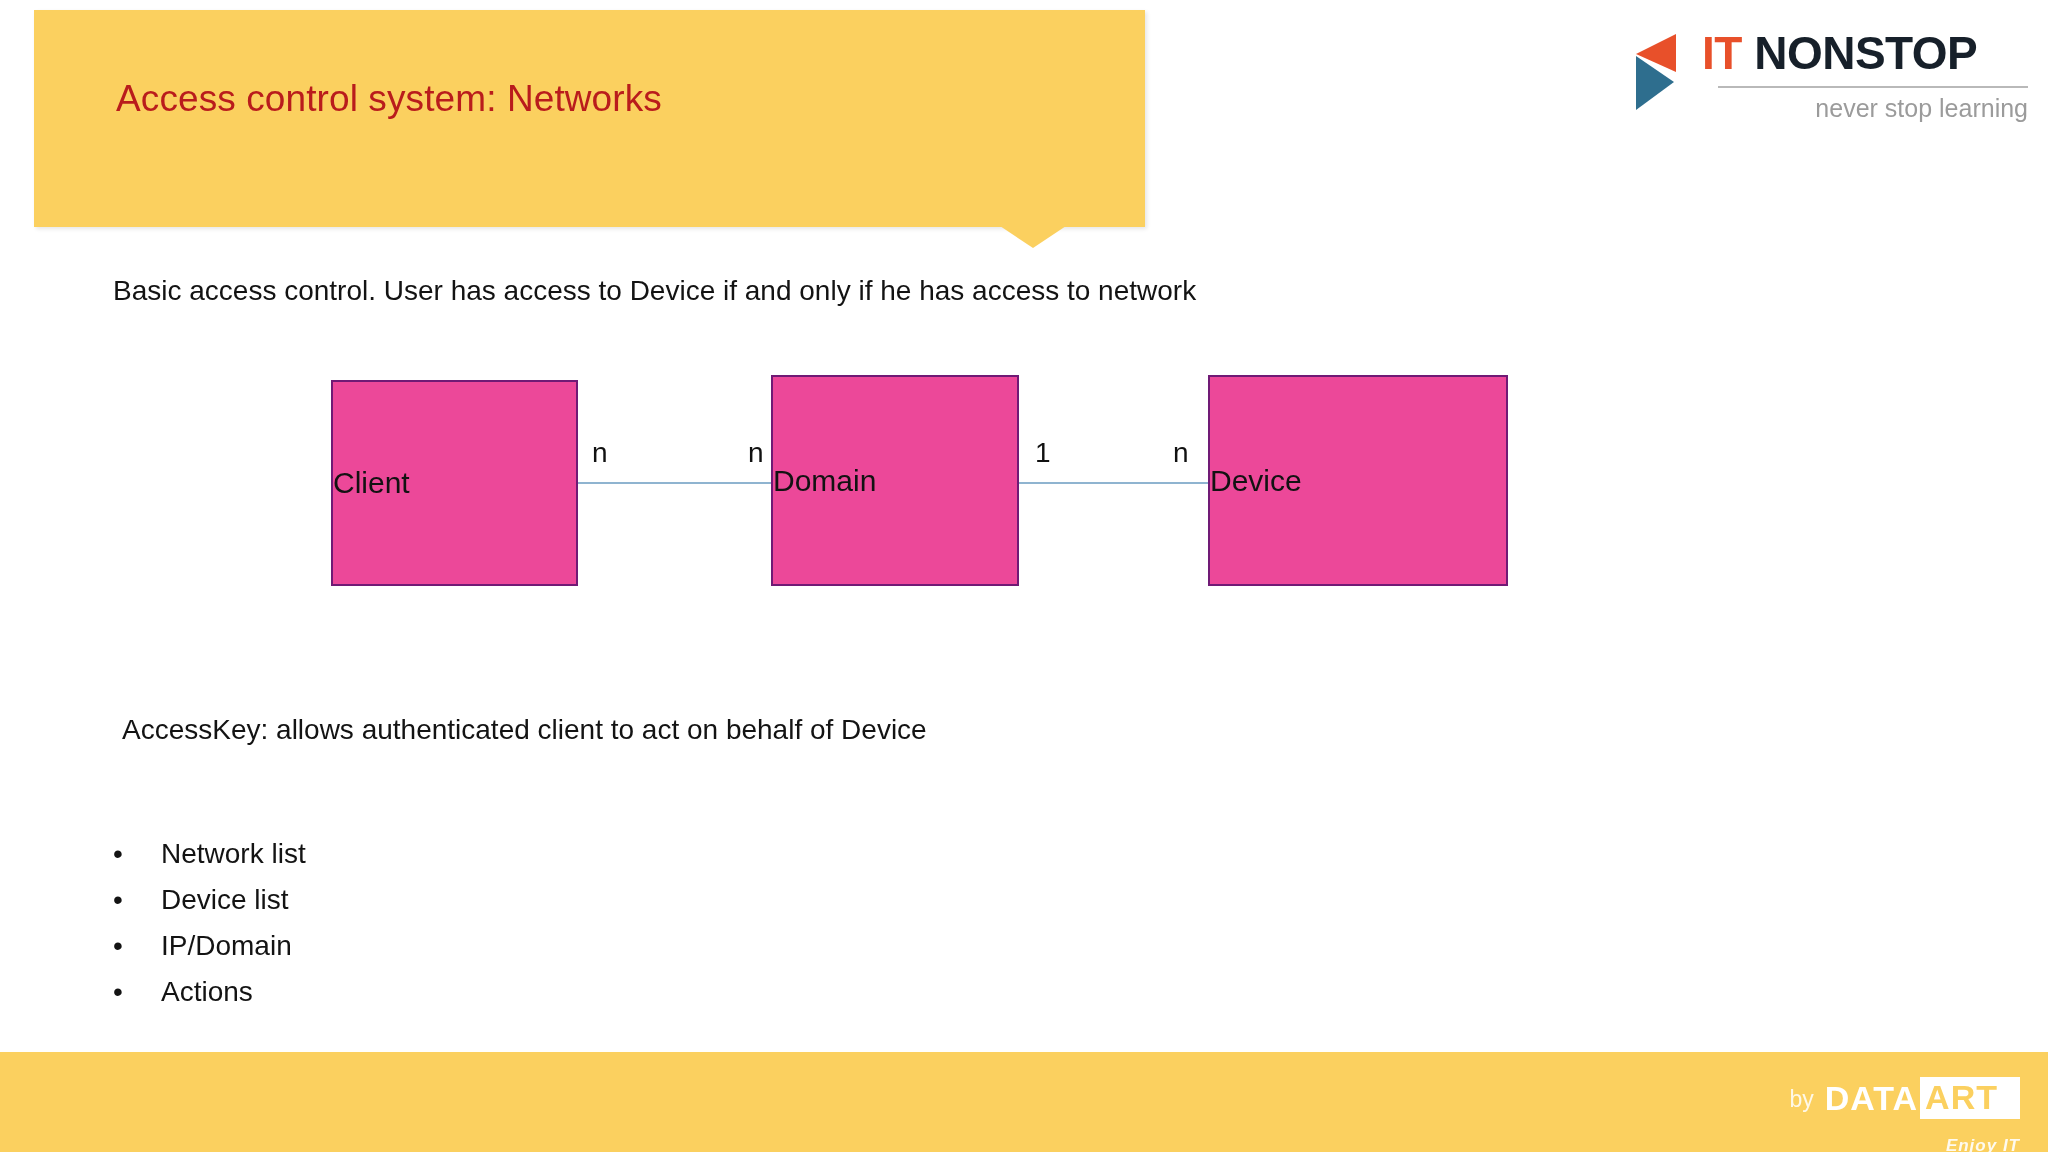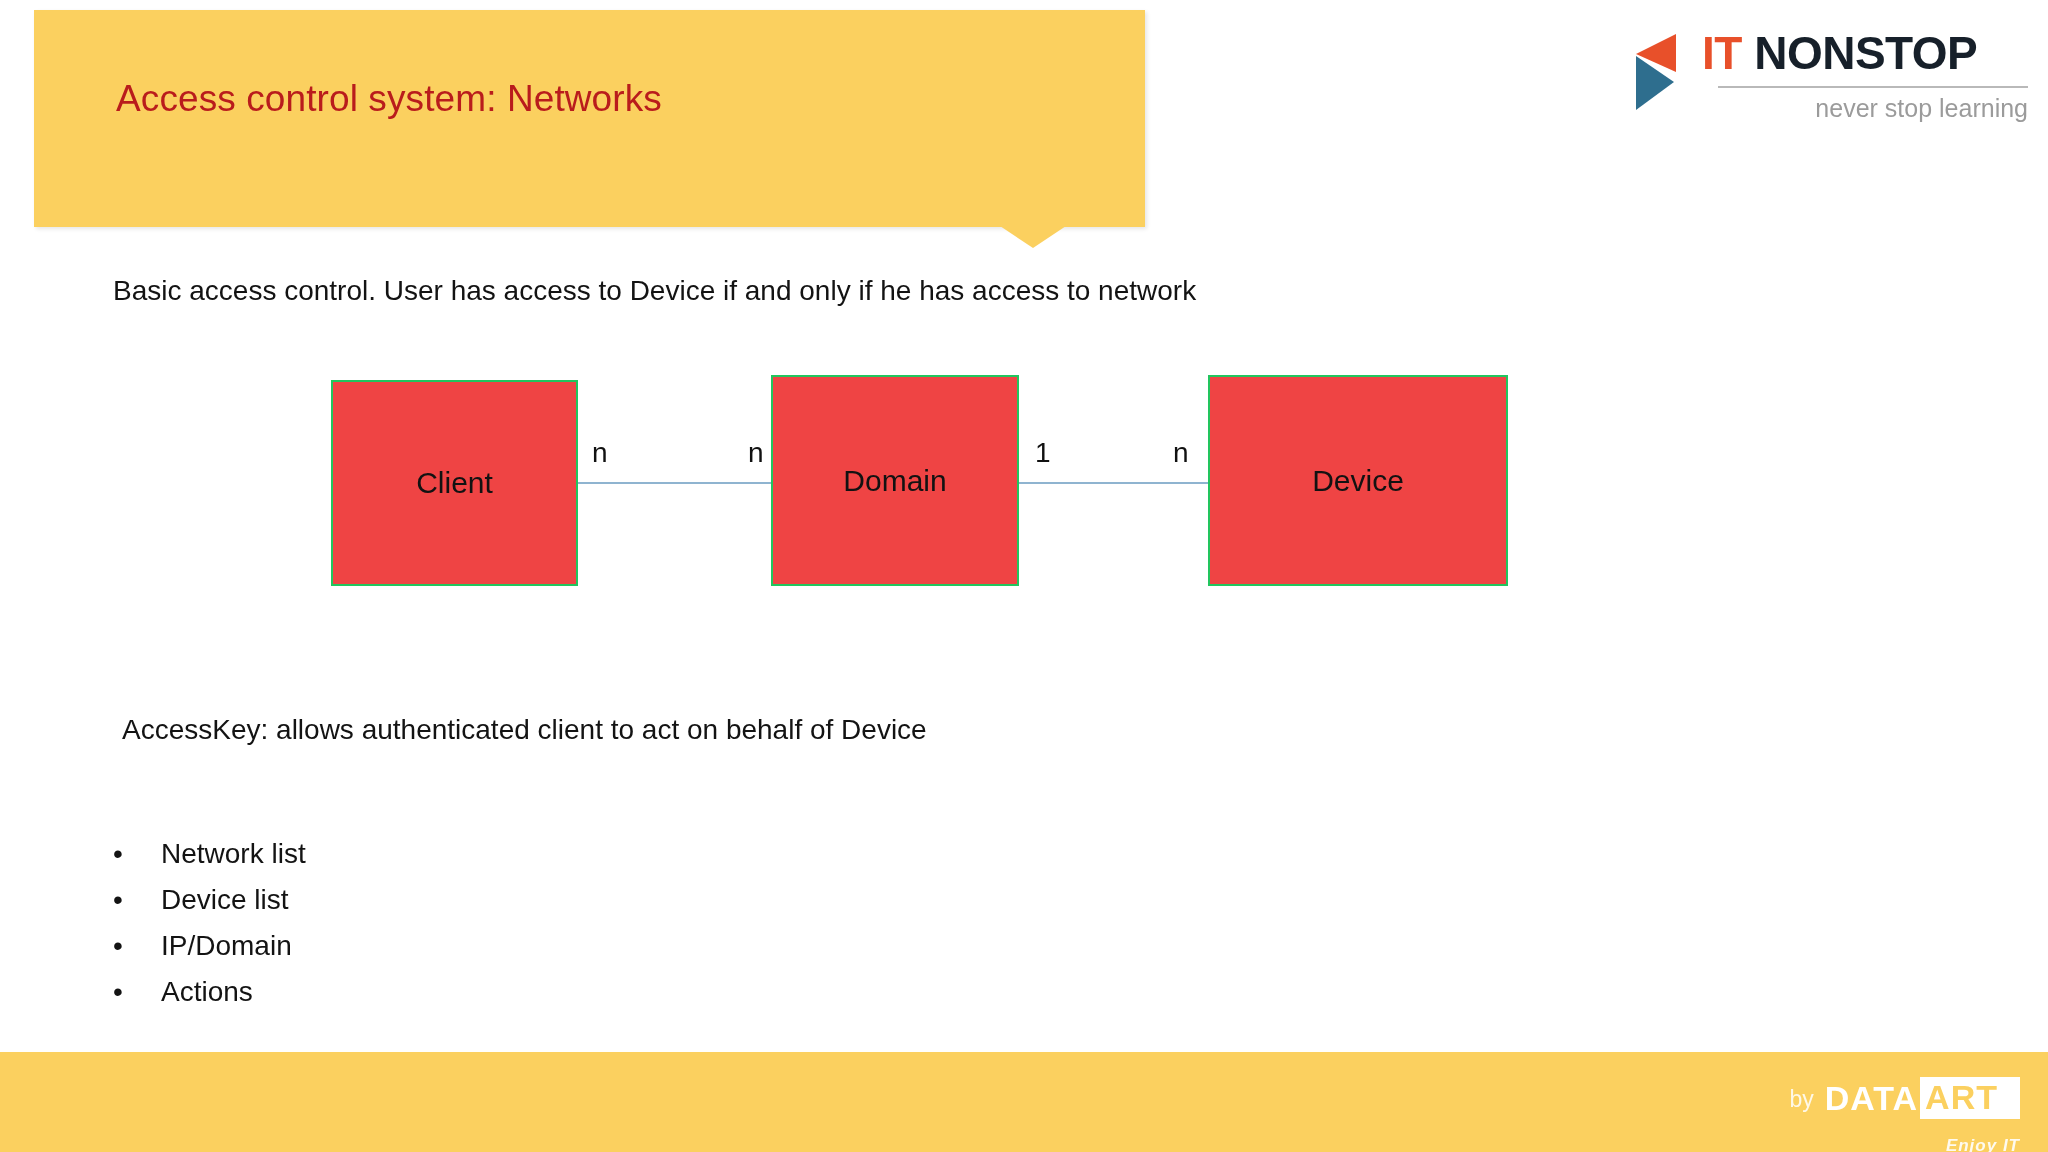--- a/index.html
+++ b/index.html
@@ -103,25 +103,25 @@
     white-space: nowrap;
   }
   .para-intro { left: 113px; top: 275px; }
   .para-accesskey { left: 122px; top: 714px; }
 
   
   .diagram { position: absolute; left: 0; top: 0; width: 2048px; height: 1152px; }
   .er-box {
     position: absolute;
     box-sizing: border-box;
-    background: #ef4444;
-    border: 2px solid #22c55e;
+    background: #ec4899;
+    border: 2px solid #701a75;
     display: flex;
     align-items: center;
-    justify-content: center;
+    justify-content: flex-start;
   }
   .er-box-label {
     font-size: 30px;
     color: #121212;
   }
   .er-box-client  { left: 331px; top: 380px; width: 247px; height: 206px; }
   .er-box-network { left: 771px; top: 375px; width: 248px; height: 211px; }
   .er-box-device  { left: 1208px; top: 375px; width: 300px; height: 211px; }
 
   .er-link {

